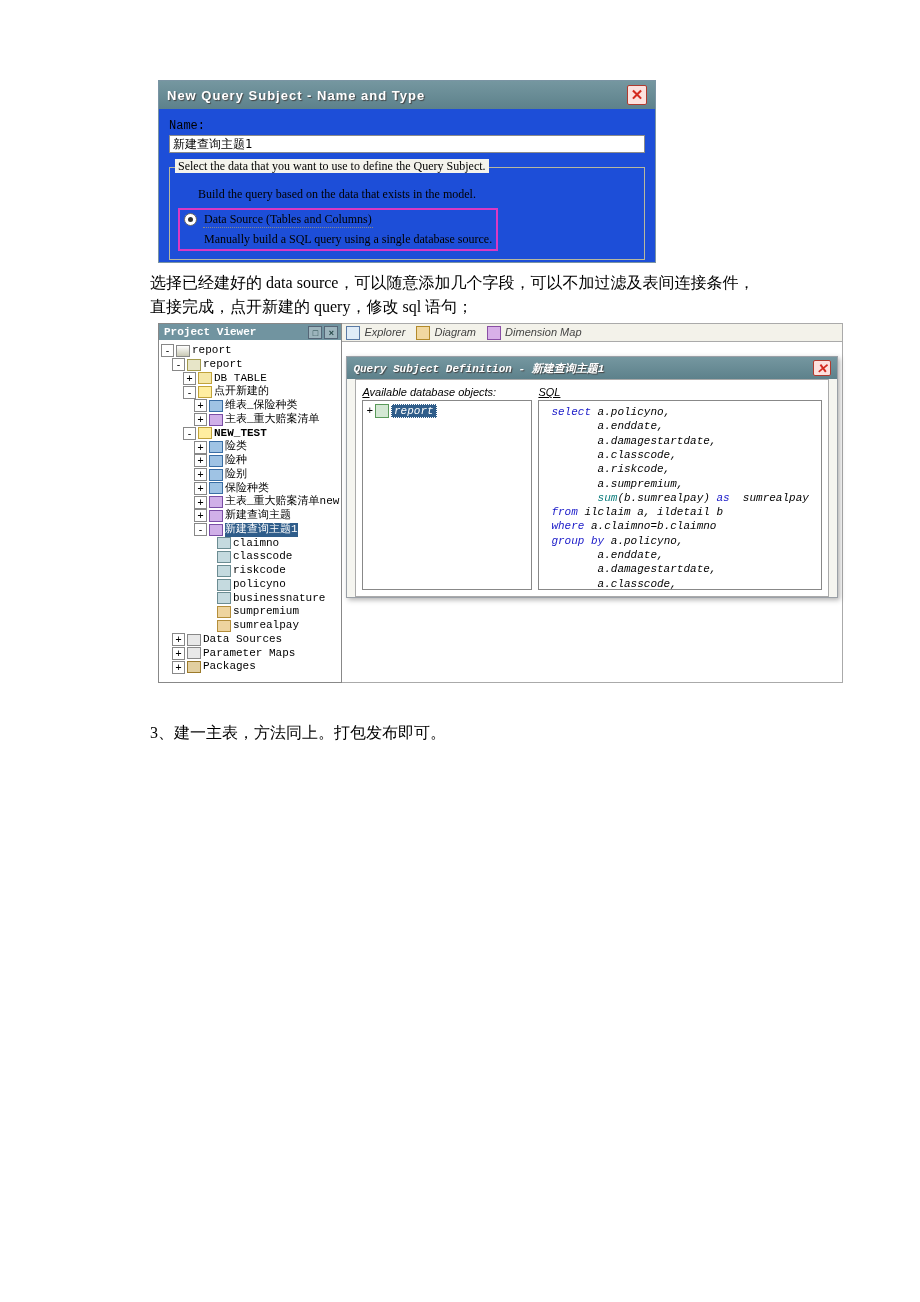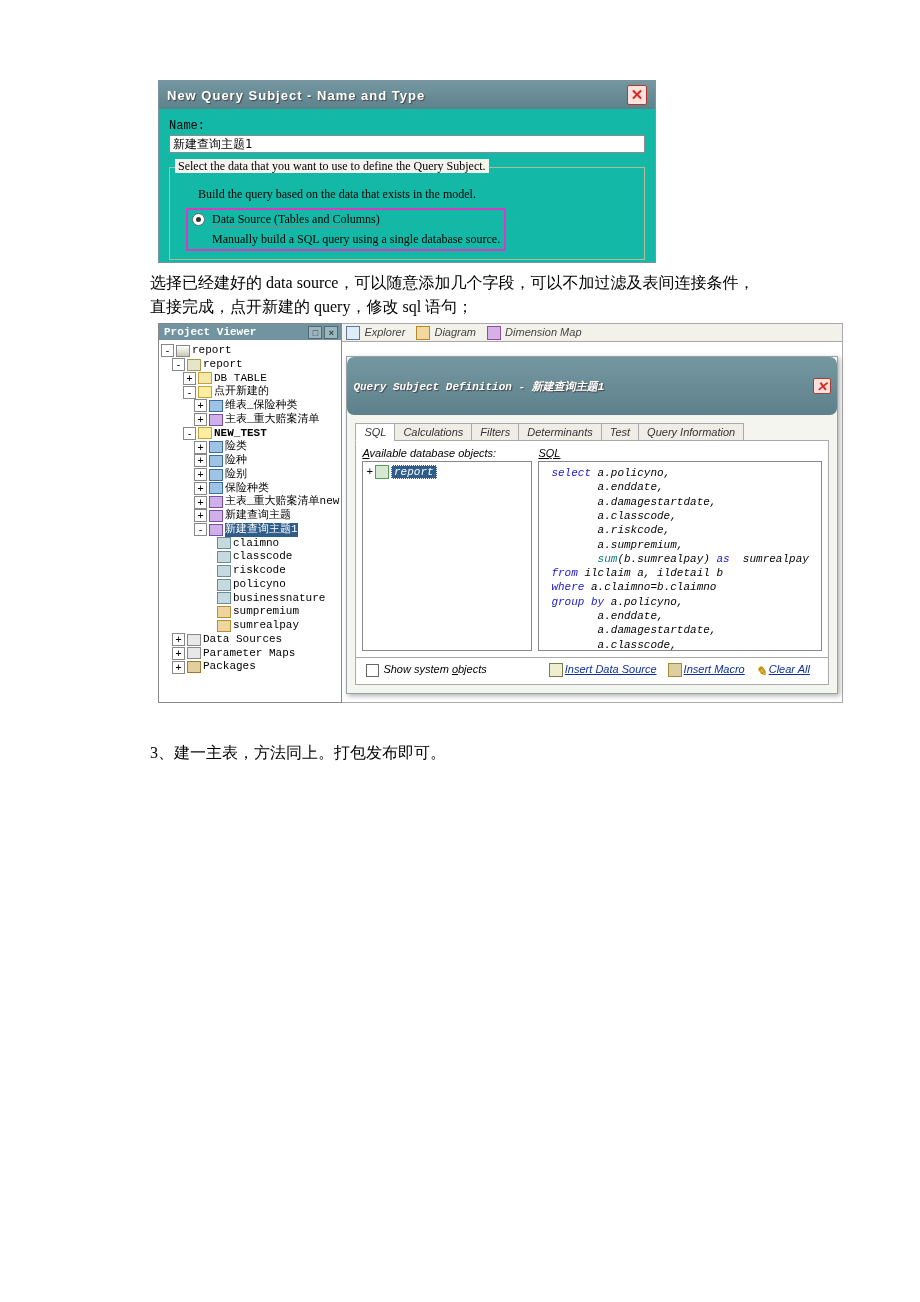--- a/index.html
+++ b/index.html
@@ -9,21 +9,21 @@
     padding: 80px 0;
   }
   .page {
     width: 620px;
     margin: 0 auto;
   }
   
   .dialog1 {
     width: 496px;
     border: 1px solid #7a94a3;
-    background: #14b8a6;
+    background: #1d4ed8;
     margin-left: 8px;
   }
   .dialog1-title {
     background: linear-gradient(#7597a0, #5d818b);
     color: #fff;
     font-family: "Arial Black", Arial, sans-serif;
     font-weight: bold;
     font-size: 13px;
     padding: 4px 8px;
     display: flex;
@@ -185,25 +185,24 @@
     border: 1px solid #9aa0a7;
     background: #f5f5f0;
     box-shadow: 2px 2px 5px rgba(0,0,0,0.3);
     font-size: 11px;
   }
   .qsd-title {
     background: linear-gradient(#7597a0, #5d818b);
     color: #fff;
     font-weight: bold;
     font-family: "Courier New", sans-serif;
-    padding: 21px 6px;
+    padding: 3px 6px;
     display:flex; justify-content:space-between; align-items:center;
     text-shadow: 1px 1px 1px #444;
     font-size: 11px;
-    border-radius: 7px;
   }
   .qsd-title .close-x { width:16px; height:14px; font-size:13px;}
   .qsd-tabs {
     padding: 7px 8px 0 8px;
     color:#333;
     font-size: 11px;
   }
   .qsd-tabs span {
     display:inline-block; padding: 2px 8px; border:1px solid #aaa; background:#efeee6; margin-right:-1px; position:relative; top:1px;
   }
@@ -258,21 +257,21 @@
       <span class="close-x">✕</span>
     </div>
     <div class="dialog1-body">
       <div class="lbl-name"><span>Name:</span></div>
       <input class="name-input" value="新建查询主题1" style="">
       <div class="groupbox">
         <span class="groupbox-title">Select the data that you want to use to define the Query Subject.</span>
         <div class="radio-row indent">
           <span>Build the query based on the data that exists in the model.</span>
         </div>
-        <div class="highlight-border" style="margin-top:6px;margin-left:8px;">
+        <div class="highlight-border" style="margin-top:6px;">
           <div class="radio-row" style="margin-top:0">
             <span class="radio-shape checked"></span>
             <span class="dotted">Data Source (Tables and Columns)</span>
           </div>
           <div class="radio-row indent">
             <span>Manually build a SQL query using a single database source.</span>
           </div>
         </div>
       </div>
     </div>
@@ -435,23 +434,20 @@
       <div class="viewtabs">
         <span><span class="vt-ic e"></span><span>Explorer</span></span>
         <span><span class="vt-ic d"></span><span>Diagram</span></span>
         <span><span class="vt-ic m"></span><span>Dimension Map</span></span>
       </div>
       <div class="rightcanvas">
         <div class="qsd">
           <div class="qsd-title">
             <span>Query Subject Definition - 新建查询主题1</span>
             <span class="close-x">✕</span>
-          </div>
-          <div class="qsd-tabs">
-            <span class="active">SQL</span><span>Calculations</span><span>Filters</span><span>Determinants</span><span>Test</span><span>Query Information</span>
           </div>
           <div class="qsd-body">
             <div class="ado">
               <div class="ado-label"><u>A</u><span>vailable database objects:</span></div>
               <div class="ado-tree">
                 <div class="row">
                       <span class="tog">+</span>
                       <span class="ado-ic"></span>
                       <span class="ado-sel">report</span>
                     </div>
@@ -469,30 +465,20 @@
 <span class="kw-blue">from</span><span> ilclaim a, ildetail b</span>
 <span class="kw-blue">where</span><span> a.claimno=b.claimno</span>
 <span class="kw-blue">group by</span><span> a.policyno,</span>
 <span>       a.enddate,</span>
 <span>       a.damagestartdate,</span>
 <span>       a.classcode,</span>
 <span>       a.riskcode,</span>
 <span>       a.sumpremium</span></div>
             </div>
           </div>
-          <div class="qsd-footer">
-            <span>
-              <span class="chk-shape"></span><span>Show system <u>o</u>bjects</span>
-            </span>
-            <span class="links">
-              <a><span class="lnk-ic"></span><span>Insert Data Source</span></a>
-              <a><span class="lnk-ic m2"></span><span>Insert Macro</span></a>
-              <a><span class="lnk-ic er">✎</span><span>Clear All</span></a>
-            </span>
-          </div>
         </div>
       </div>
     </div>
   </div>
   </div>
 
   <div class="final-text">3、建一主表，方法同上。打包发布即可。</div>
 
 </div>
 

